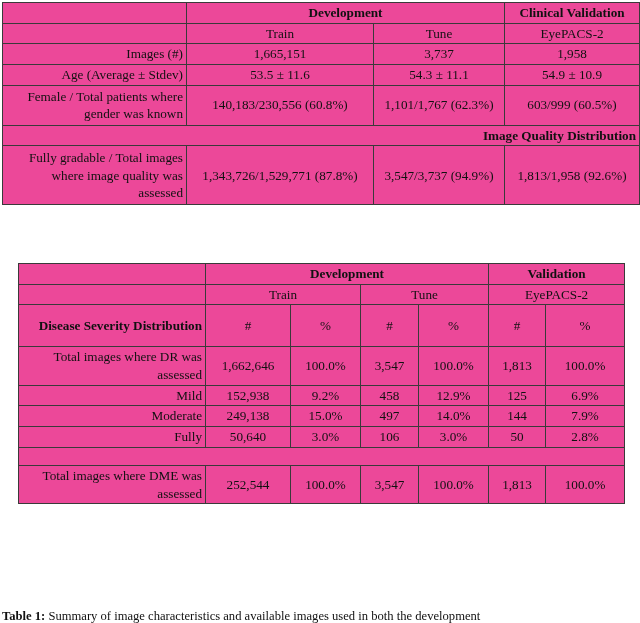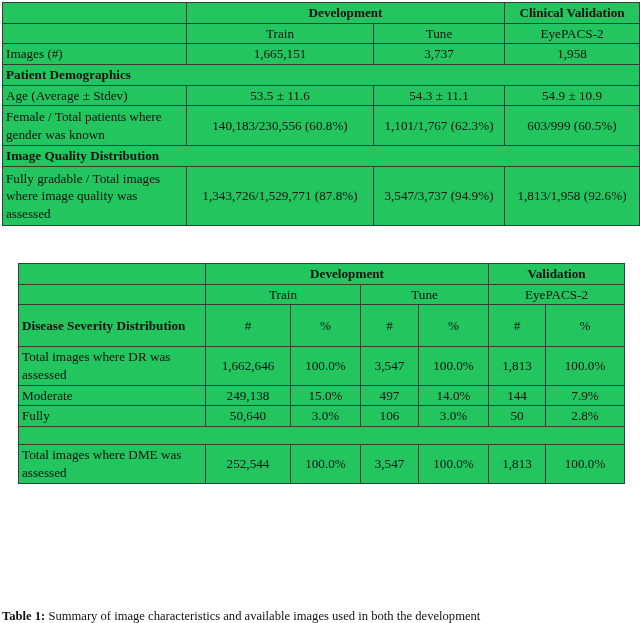--- a/index.html
+++ b/index.html
@@ -19,32 +19,32 @@
   .page {
     position: relative;
     width: 640px;
     height: 623px;
   }
 
   
   table.tbl {
     border-collapse: collapse;
     table-layout: fixed;
-    background: #22c55e;
+    background: #ec4899;
   }
   table.tbl td {
     border: 1px solid #3a3a3a;
     padding: 1px 3px;
     font-size: 13.2px;
     line-height: 1.34;
     vertical-align: middle;
     color: #111;
   }
   .c   { text-align: center; }
-  .l   { text-align: left; }
+  .l   { text-align: right; }
   .b   { font-weight: bold; }
 
   
   #table1-wrap {
     position: absolute;
     left: 2px;
     top: 2px;
     width: 637px;
   }
   #table1 { width: 637px; }
@@ -103,23 +103,20 @@
           <td class="c">EyePACS-2</td>
         </tr>
 
         <tr>
           <td class="l">Images (#)</td>
           <td class="c">1,665,151</td>
           <td class="c">3,737</td>
           <td class="c">1,958</td>
         </tr>
 
-        <tr>
-          <td class="l b" colspan="4">Patient Demographics</td>
-        </tr>
 
 
         <tr>
           <td class="l">Age (Average ± Stdev)</td>
           <td class="c">53.5 ± 11.6</td>
           <td class="c">54.3 ± 11.1</td>
           <td class="c">54.9 ± 10.9</td>
         </tr>
 
         <tr style="height:40px">
@@ -180,20 +177,29 @@
           <td class="l">Total images where DR was assessed</td>
           <td class="c">1,662,646</td>
           <td class="c">100.0%</td>
           <td class="c">3,547</td>
           <td class="c">100.0%</td>
           <td class="c">1,813</td>
           <td class="c">100.0%</td>
         </tr>
 
 
+        <tr>
+          <td class="l">Mild</td>
+          <td class="c">152,938</td>
+          <td class="c">9.2%</td>
+          <td class="c">458</td>
+          <td class="c">12.9%</td>
+          <td class="c">125</td>
+          <td class="c">6.9%</td>
+        </tr>
 
         <tr>
           <td class="l">Moderate</td>
           <td class="c">249,138</td>
           <td class="c">15.0%</td>
           <td class="c">497</td>
           <td class="c">14.0%</td>
           <td class="c">144</td>
           <td class="c">7.9%</td>
         </tr>

